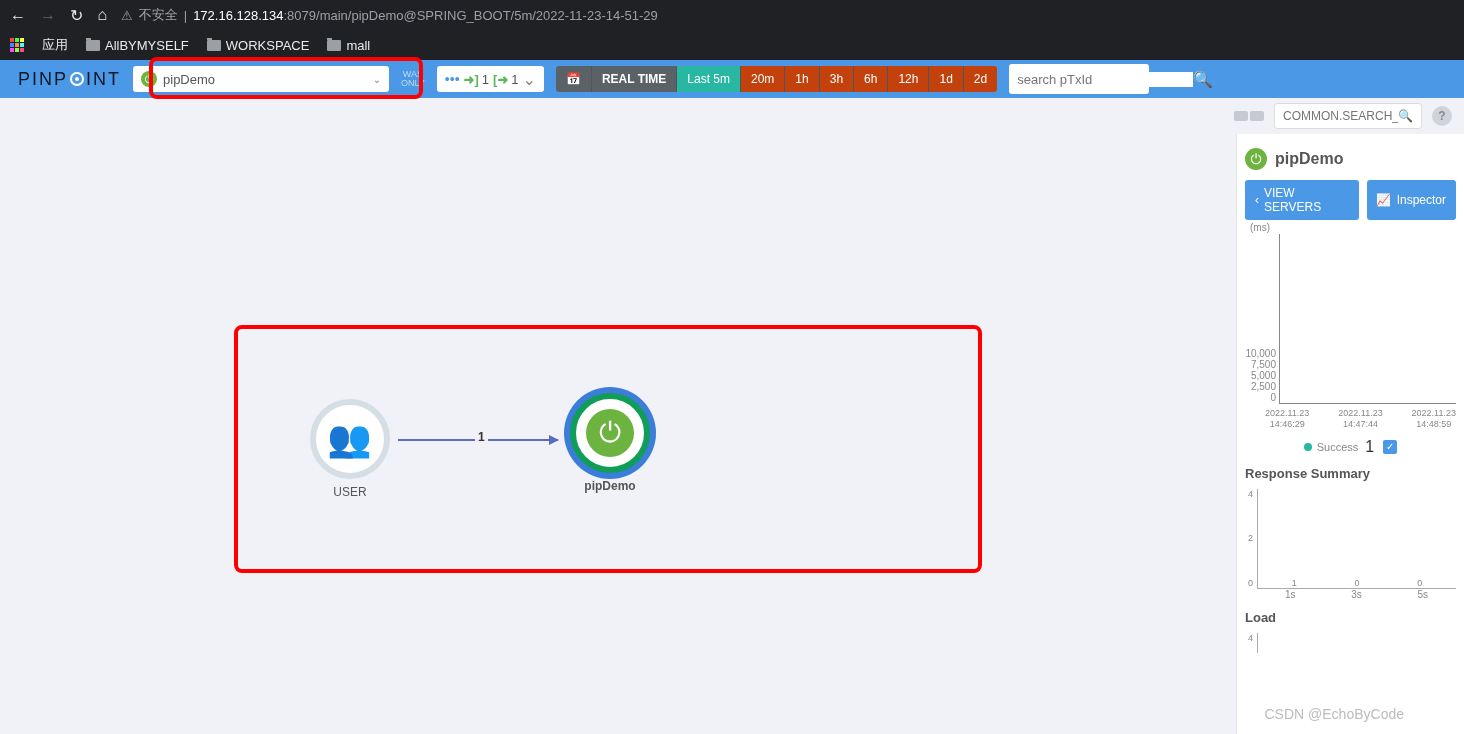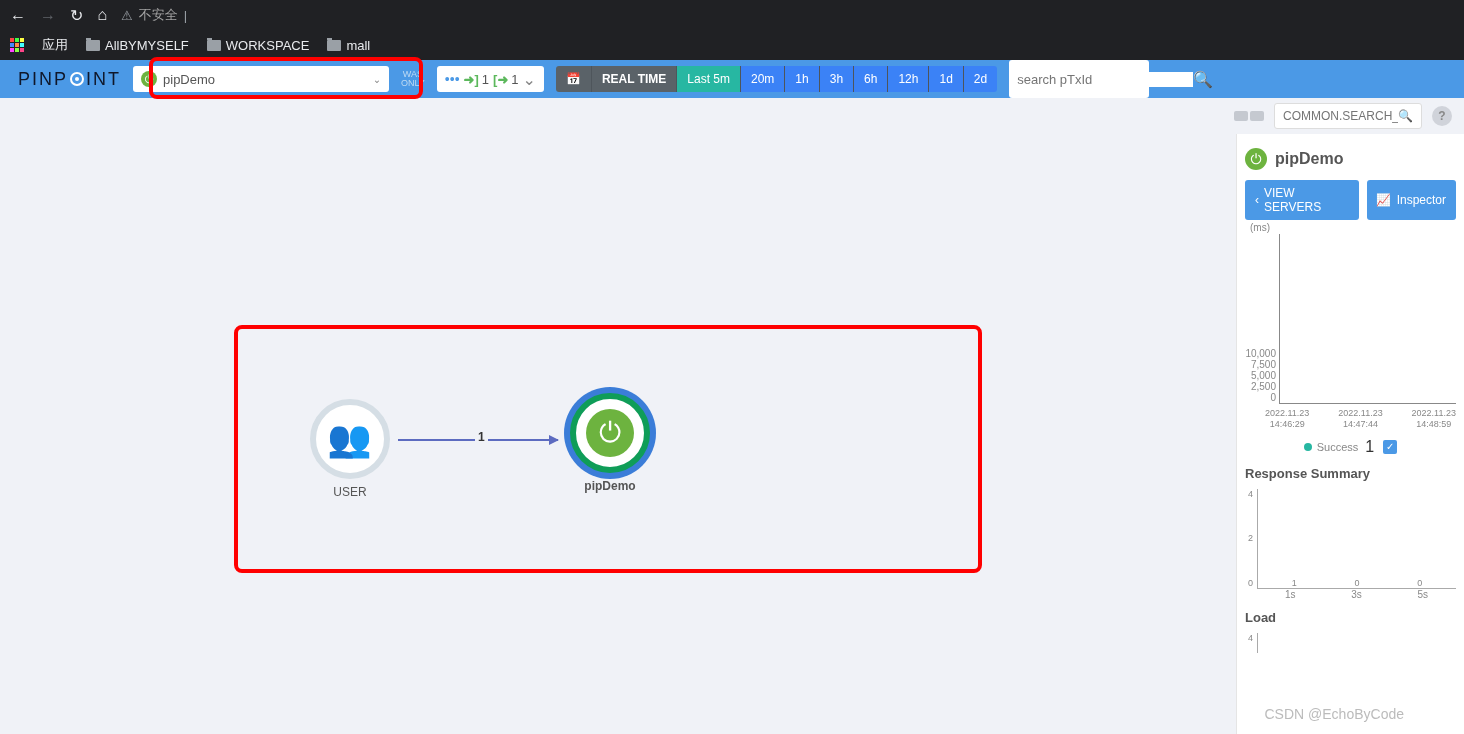--- a/index.html
+++ b/index.html
@@ -38,27 +38,27 @@
 .highlight-red.map { top: 325px; left: 234px; width: 748px; height: 248px; }
 
 .was-only { color: #bedaf3; font-size: 9px; line-height: 1; text-align: center; }
 .toolbar-btn { background: #fff; border-radius: 3px; height: 26px; display: flex; align-items: center; padding: 0 8px; gap: 4px; }
 .dots { color: #4b99e6; font-size: 14px; }
 .in-out { display: flex; align-items: center; gap: 3px; font-size: 13px; color: #555; }
 .in-out .arr-in { color: #5cb85c; font-weight: bold; }
 .in-out .arr-out { color: #5cb85c; font-weight: bold; }
 
 .time-controls { display: flex; height: 26px; border-radius: 3px; overflow: hidden; }
-.time-btn { background: #3b82f6; color: #fff; font-size: 12px; padding: 0 10px; display: flex; align-items: center; cursor: pointer; border-right: 1px solid #4e555b; }
+.time-btn { background: #c2410c; color: #fff; font-size: 12px; padding: 0 10px; display: flex; align-items: center; cursor: pointer; border-right: 1px solid #4e555b; }
 .time-btn.cal { background: #5a6268; }
 .time-btn.rt { background: #5a6268; font-weight: bold; }
 .time-btn.active { background: #27b7a2; }
 .time-btn:last-child { border-right: none; }
 
-.search-box { background: #fff; border-radius: 3px; height: 38px; width: 140px; display: flex; align-items: center; padding: 0 8px; }
+.search-box { background: #fff; border-radius: 3px; height: 30px; width: 140px; display: flex; align-items: center; padding: 0 8px; }
 .search-box input { border: none; outline: none; font-size: 13px; flex: 1; }
 .search-box .mag { color: #888; }
 
 
 .sub-header { height: 36px; display: flex; align-items: center; justify-content: flex-end; padding: 0 12px; gap: 10px; font-size: 12px; color: #777; }
 .video-icons { display: flex; gap: 2px; }
 .video-icons span { width: 14px; height: 10px; background: #c5c9d0; border-radius: 2px; }
 .common-search { background: #fff; border: 1px solid #ddd; border-radius: 3px; height: 26px; width: 148px; display: flex; align-items: center; padding: 0 8px; }
 .common-search input { border: none; outline: none; font-size: 12px; flex: 1; width: 100%; color: #555; }
 .help-icon { width: 20px; height: 20px; border-radius: 50%; background: #d0d3da; color: #888; display: flex; align-items: center; justify-content: center; font-size: 12px; font-weight: bold; }
@@ -118,20 +118,23 @@
 <div class="browser-chrome">
   <div class="browser-top">
     <span class="nav-arrow">←</span>
     <span class="nav-arrow disabled">→</span>
     <span class="nav-arrow">↻</span>
     <span class="nav-arrow">⌂</span>
     <div class="url-bar">
       <span>⚠</span>
       <span class="insecure">不安全</span>
       <span>|</span>
+      <span class="url-text">
+        <span class="bright">172.16.128.134</span><span class="dim">:8079</span><span class="dim">/main/pipDemo@SPRING_BOOT/5m/2022-11-23-14-51-29</span>
+      </span>
     </div>
   </div>
   <div class="bookmark-bar">
     <div class="apps-icon">
       <span style="background:#f44"></span>
         <span style="background:#4f4"></span>
         <span style="background:#ff4"></span>
       <span style="background:#48f"></span>
         <span style="background:#f84"></span>
         <span style="background:#4ff"></span>

